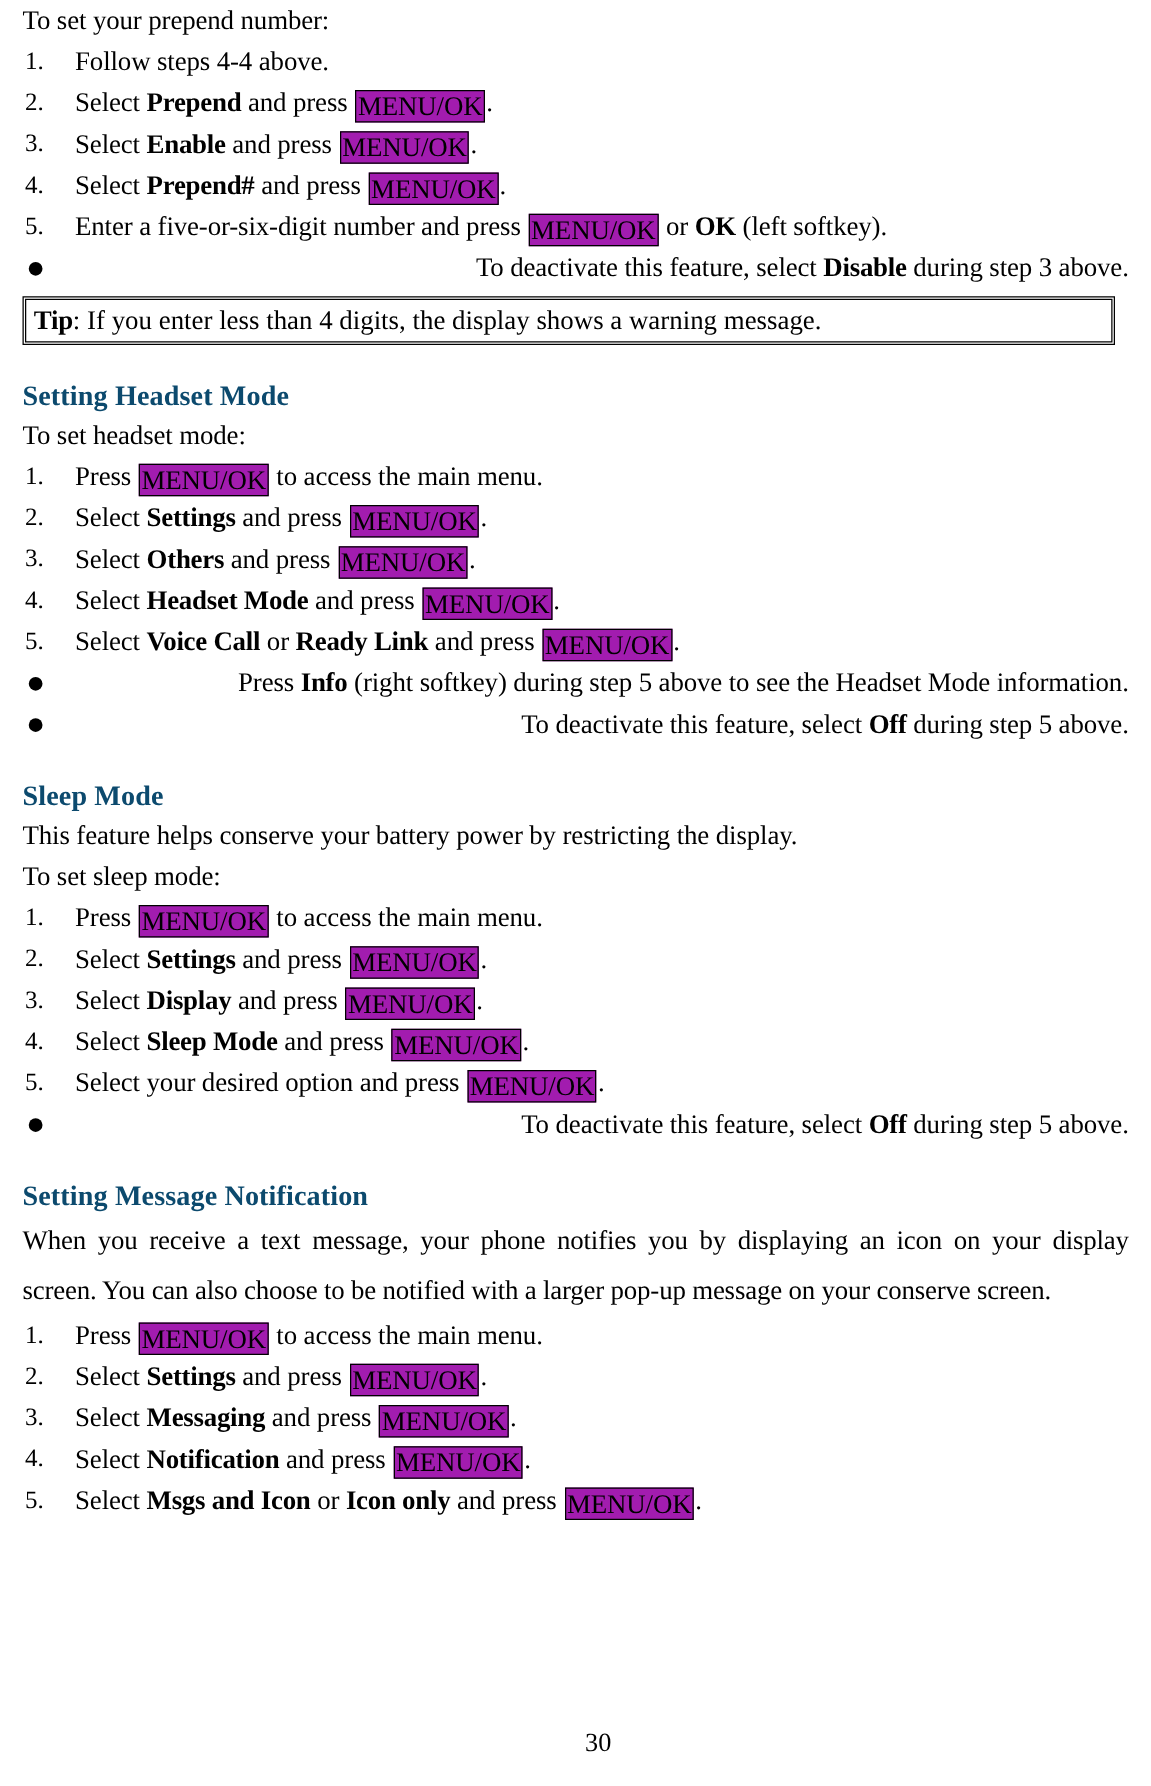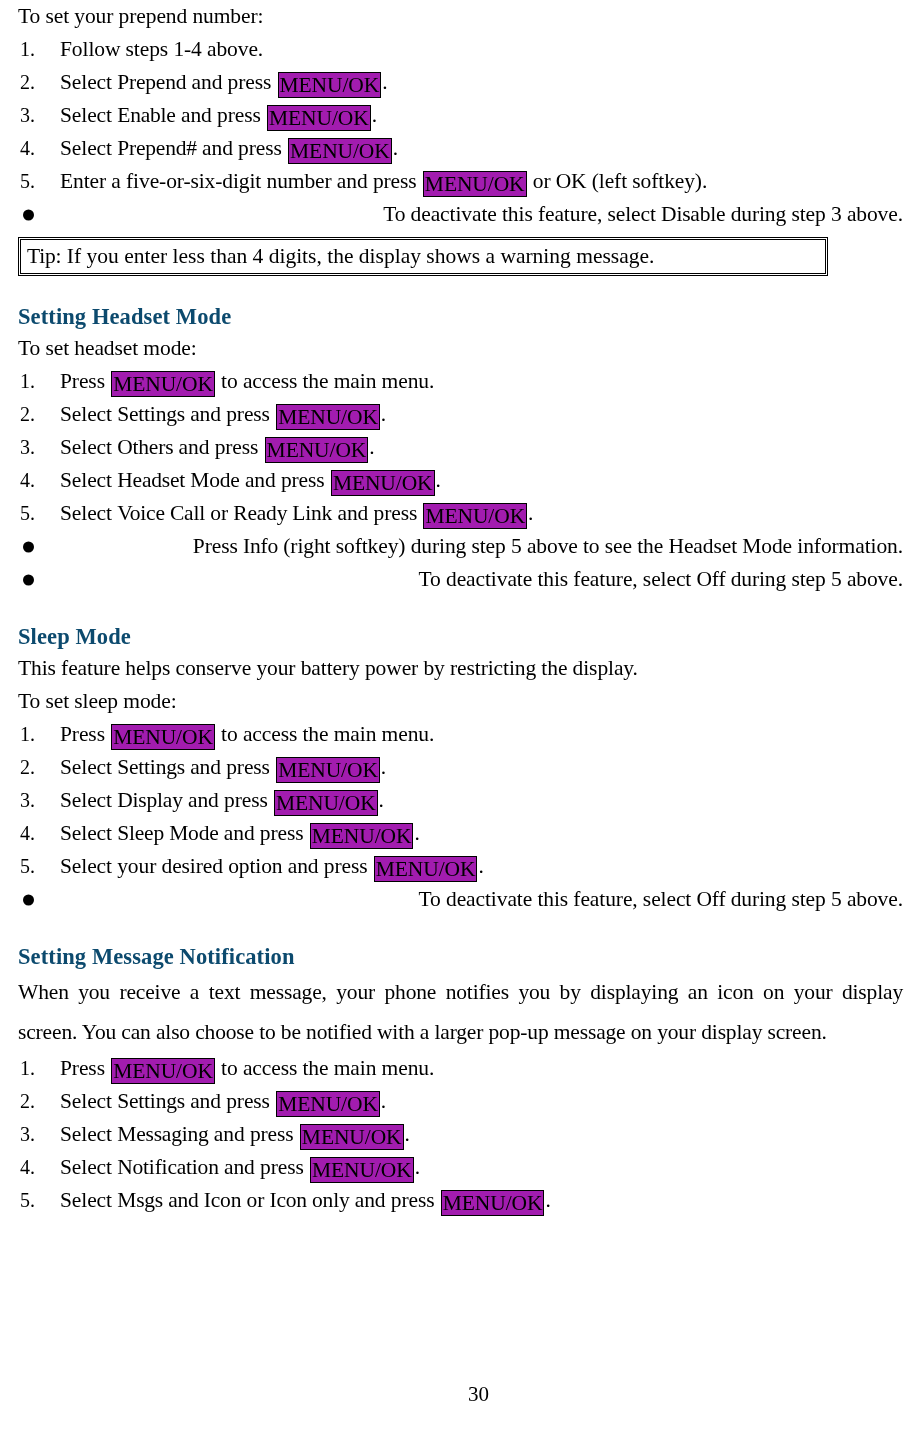--- a/index.html
+++ b/index.html
@@ -94,26 +94,26 @@
   .key {
     display: inline-block;
     border: 1px solid #000000;
     padding: 0 1px;
     line-height: 24px;
     margin: 0 1px;
     background: #a21caf;
     font-size: 21.5px;
     vertical-align: -3px;
   }
-  b, .b { font-weight: normal; letter-spacing: -0.2px; }
+  b, .b { font-weight: bold; letter-spacing: -0.2px; }
 
   
   .tipbox {
     margin-top: 6px;
-    width: 810px;
+    width: 874px;
     border: 3px double #000000;
     box-sizing: border-box;
     padding: 2px 6px 3px 6px;
     font-size: 21.5px;
     line-height: 28px;
     white-space: nowrap;
   }
   .gap-md { height: 26px; }
 
   .pagenum {
@@ -129,21 +129,21 @@
 </head>
 <body>
 
 <div class="page">
 
   <div class="line">To set your prepend number:</div>
 
   <ol class="olist">
     <li>
       <span class="num">1.</span>
-      <span>Follow steps 1-4 above.</span>
+      <span>Follow steps 4-4 above.</span>
     </li>
     <li>
       <span class="num">2.</span>
       <span>Select </span><b>Prepend</b><span> and press </span><span class="key">MENU/OK</span><span>.</span>
     </li>
     <li>
       <span class="num">3.</span>
       <span>Select </span><b>Enable</b><span> and press </span><span class="key">MENU/OK</span><span>.</span>
     </li>
     <li>
@@ -239,21 +239,21 @@
     <li>
       <span class="bullet"></span>
       <span>To deactivate this feature, select </span><b>Off</b><span> during step 5 above.</span>
     </li>
   </ul>
 
   <div class="gap-md"></div>
 
   <div class="heading">Setting Message Notification</div>
   <div class="para">When you receive a text message, your phone notifies you by displaying an icon on your display</div>
-  <div class="para para-last">screen. You can also choose to be notified with a larger pop-up message on your display screen.</div>
+  <div class="para para-last">screen. You can also choose to be notified with a larger pop-up message on your conserve screen.</div>
 
   <ol class="olist">
     <li>
       <span class="num">1.</span>
       <span>Press </span><span class="key">MENU/OK</span><span> to access the main menu.</span>
     </li>
     <li>
       <span class="num">2.</span>
       <span>Select </span><b>Settings</b><span> and press </span><span class="key">MENU/OK</span><span>.</span>
     </li>

